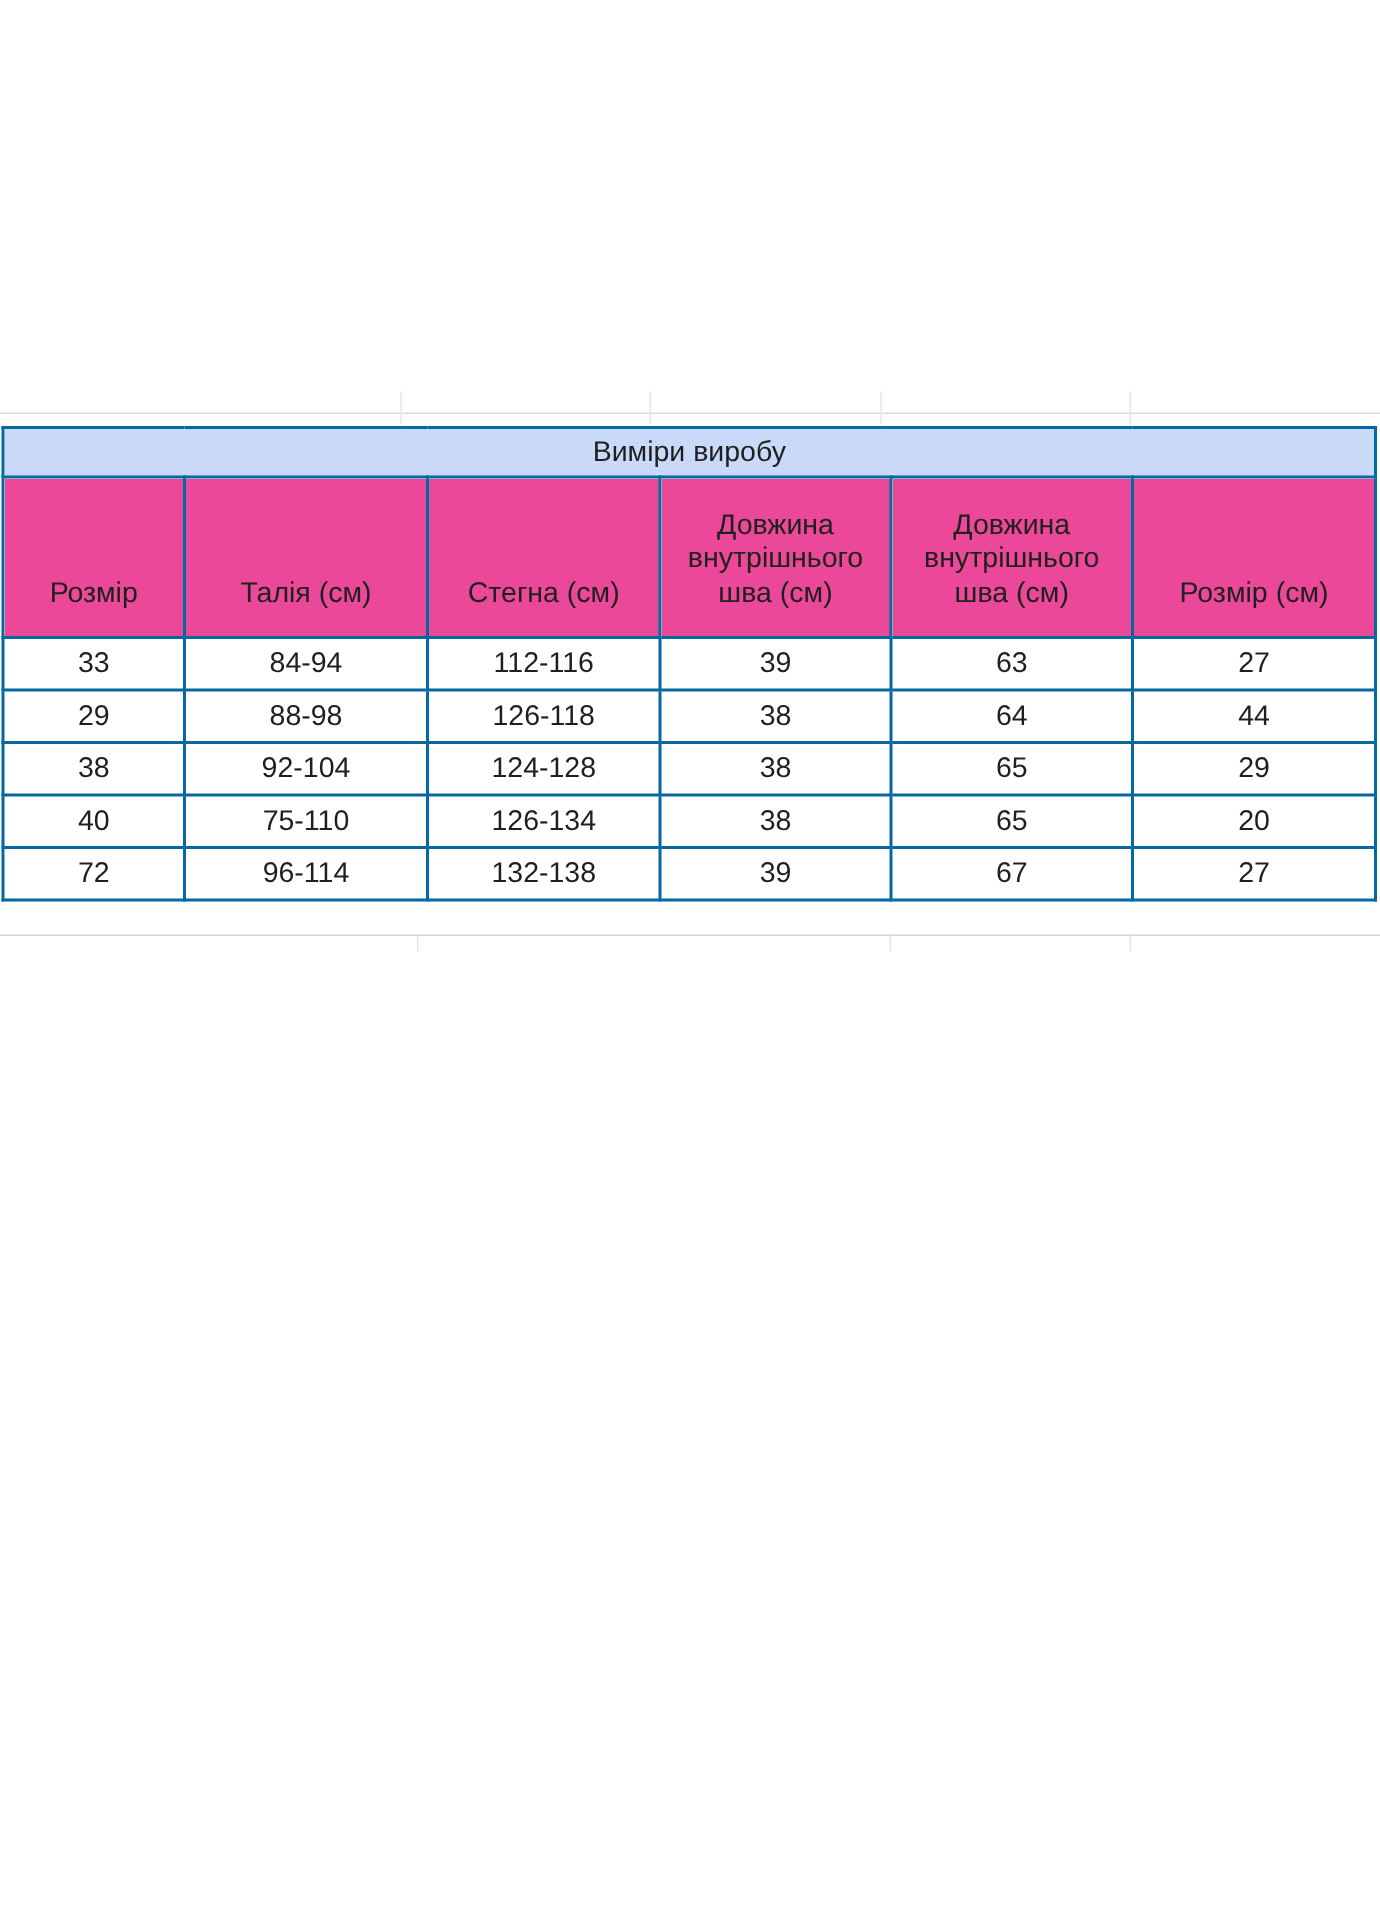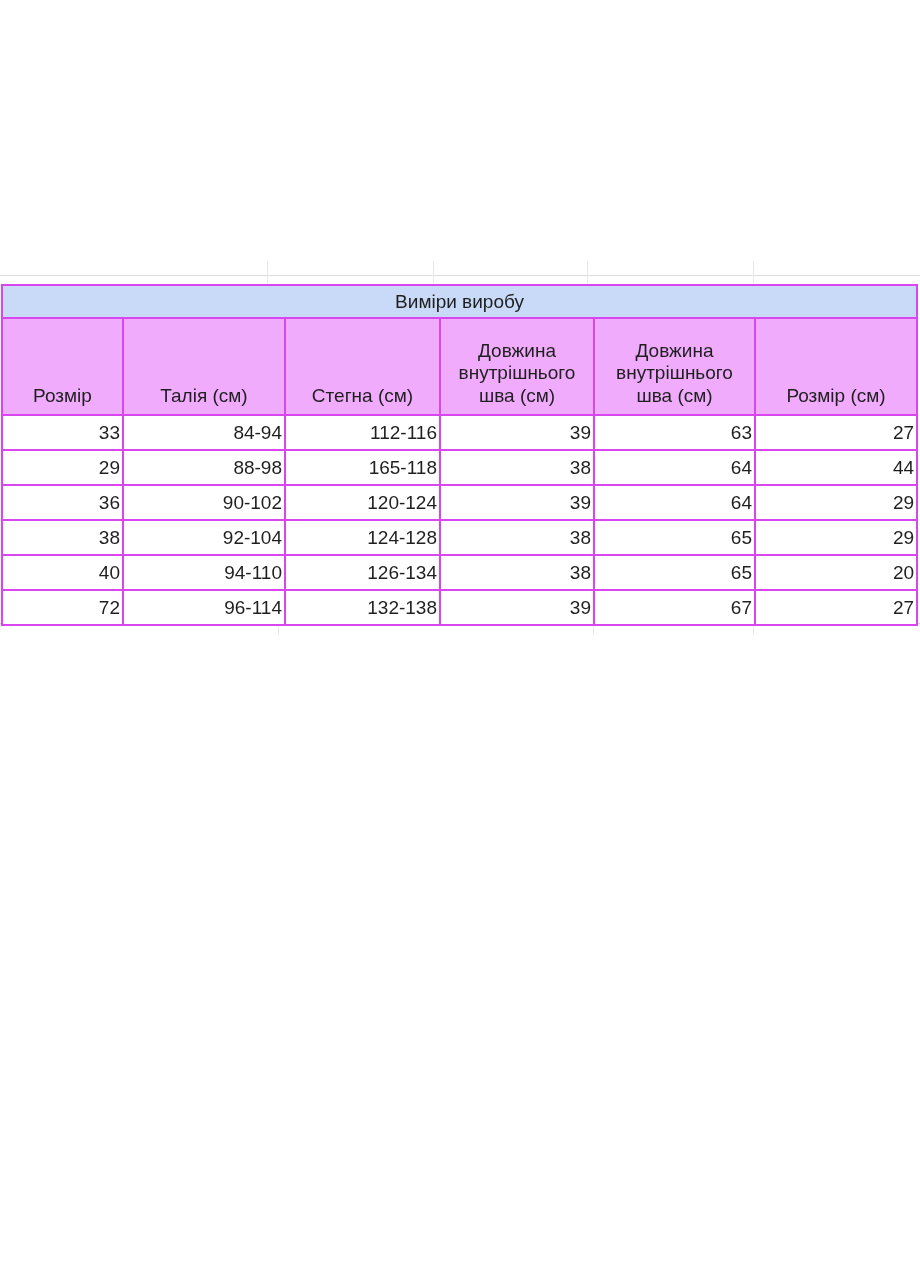--- a/index.html
+++ b/index.html
@@ -34,43 +34,42 @@
     position: absolute;
     left: 1px;
     top: 284px;
     width: 915px;
     border-collapse: collapse;
     table-layout: fixed;
     font-size: 19px;
     color: #1f1f1f;
   }
   .size-table td, .size-table th {
-    border: 2px solid #d946ef;
+    border: 2px solid #0369a1;
     text-align: center;
     padding: 0 2px;
     font-weight: 400;
     overflow: hidden;
   }
   .title-row td {
     height: 31px;
     background: #c9daf8;
     vertical-align: middle;
   }
   .header-row th {
     height: 88px;
-    background: #f0abfc;
+    background: #ec4899;
     vertical-align: bottom;
-    padding-bottom: 7px;
+    padding-bottom: 17px;
     line-height: 1.18;
   }
   .data-row td {
     height: 33px;
     background: #ffffff;
     vertical-align: middle;
-    text-align: right;
   }
 </style>
 </head>
 <body>
 
 <div class="faint-h" style="top:275px;"></div>
 <div class="faint-h" style="top:623px; background:#d4d4d4;"></div>
 <div class="faint-v" style="left:267px; top:261px; height:22px;"></div>
 <div class="faint-v" style="left:433px; top:261px; height:22px;"></div>
 <div class="faint-v" style="left:587px; top:261px; height:22px;"></div>
@@ -104,44 +103,36 @@
       <td>33</td>
       <td>84-94</td>
       <td>112-116</td>
       <td>39</td>
       <td>63</td>
       <td>27</td>
     </tr>
     <tr class="data-row">
       <td>29</td>
       <td>88-98</td>
-      <td>165-118</td>
+      <td>126-118</td>
       <td>38</td>
       <td>64</td>
       <td>44</td>
-    </tr>
-    <tr class="data-row">
-      <td>36</td>
-      <td>90-102</td>
-      <td>120-124</td>
-      <td>39</td>
-      <td>64</td>
-      <td>29</td>
     </tr>
     <tr class="data-row">
       <td>38</td>
       <td>92-104</td>
       <td>124-128</td>
       <td>38</td>
       <td>65</td>
       <td>29</td>
     </tr>
     <tr class="data-row">
       <td>40</td>
-      <td>94-110</td>
+      <td>75-110</td>
       <td>126-134</td>
       <td>38</td>
       <td>65</td>
       <td>20</td>
     </tr>
     <tr class="data-row">
       <td>72</td>
       <td>96-114</td>
       <td>132-138</td>
       <td>39</td>

